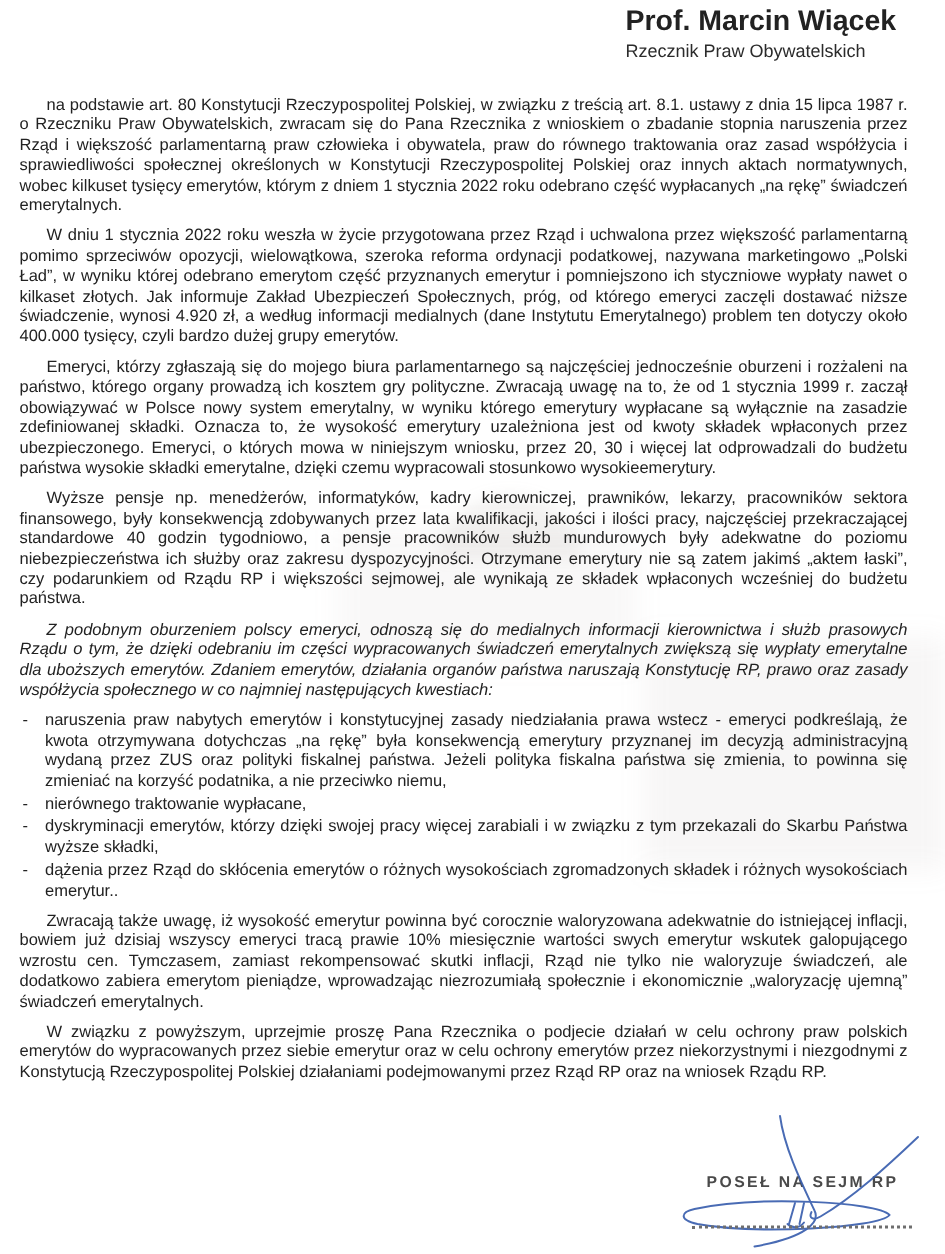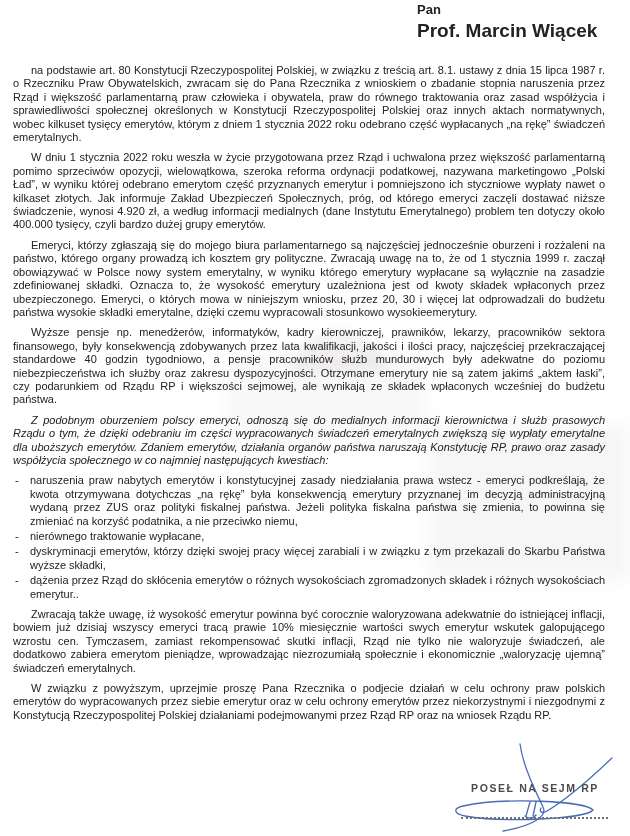--- a/index.html
+++ b/index.html
@@ -58,22 +58,22 @@
 </head>
 <body>
 
 <div class="page">
 
   <div class="wm wm-dome"></div>
   <div class="wm wm-mid"></div>
   <div class="wm wm-right"></div>
 
   <div class="recipient">
-    <div class="r-sal">Pan</div>
     <div class="r-name">Prof. Marcin Wiącek</div>
+    <div class="r-title">Rzecznik Praw Obywatelskich</div>
   </div>
 
   <div class="body-text">
     <p>na podstawie art. 80 Konstytucji Rzeczypospolitej Polskiej, w związku z treścią art. 8.1. ustawy z dnia 15 lipca 1987 r. o Rzeczniku Praw Obywatelskich, zwracam się do Pana Rzecznika z wnioskiem o zbadanie stopnia naruszenia przez Rząd i większość parlamentarną praw człowieka i obywatela, praw do równego traktowania oraz zasad współżycia i sprawiedliwości społecznej określonych w Konstytucji Rzeczypospolitej Polskiej oraz innych aktach normatywnych, wobec kilkuset tysięcy emerytów, którym z dniem 1 stycznia 2022 roku odebrano część wypłacanych „na rękę” świadczeń emerytalnych.</p>
     <p>W dniu 1 stycznia 2022 roku weszła w życie przygotowana przez Rząd i uchwalona przez większość parlamentarną pomimo sprzeciwów opozycji, wielowątkowa, szeroka reforma ordynacji podatkowej, nazywana marketingowo „Polski Ład”, w wyniku której odebrano emerytom część przyznanych emerytur i pomniejszono ich styczniowe wypłaty nawet o kilkaset złotych. Jak informuje Zakład Ubezpieczeń Społecznych, próg, od którego emeryci zaczęli dostawać niższe świadczenie, wynosi 4.920 zł, a według informacji medialnych (dane Instytutu Emerytalnego) problem ten dotyczy około 400.000 tysięcy, czyli bardzo dużej grupy emerytów.</p>
     <p>Emeryci, którzy zgłaszają się do mojego biura parlamentarnego są najczęściej jednocześnie oburzeni i rozżaleni na państwo, którego organy prowadzą ich kosztem gry polityczne. Zwracają uwagę na to, że od 1 stycznia 1999 r. zaczął obowiązywać w Polsce nowy system emerytalny, w wyniku którego emerytury wypłacane są wyłącznie na zasadzie zdefiniowanej składki. Oznacza to, że wysokość emerytury uzależniona jest od kwoty składek wpłaconych przez ubezpieczonego. Emeryci, o których mowa w niniejszym wniosku, przez 20, 30 i więcej lat odprowadzali do budżetu państwa wysokie składki emerytalne, dzięki czemu wypracowali stosunkowo wysokieemerytury.</p>
     <p>Wyższe pensje np. menedżerów, informatyków, kadry kierowniczej, prawników, lekarzy, pracowników sektora finansowego, były konsekwencją zdobywanych przez lata kwalifikacji, jakości i ilości pracy, najczęściej przekraczającej standardowe 40 godzin tygodniowo, a pensje pracowników służb mundurowych były adekwatne do poziomu niebezpieczeństwa ich służby oraz zakresu dyspozycyjności. Otrzymane emerytury nie są zatem jakimś „aktem łaski”, czy podarunkiem od Rządu RP i większości sejmowej, ale wynikają ze składek wpłaconych wcześniej do budżetu państwa.</p>
     <p class="bold-italic">Z podobnym oburzeniem polscy emeryci, odnoszą się do medialnych informacji kierownictwa i służb prasowych Rządu o tym, że dzięki odebraniu im części wypracowanych świadczeń emerytalnych zwiększą się wypłaty emerytalne dla uboższych emerytów. Zdaniem emerytów, działania organów państwa naruszają Konstytucję RP, prawo oraz zasady współżycia społecznego w co najmniej następujących kwestiach:</p>
     <ul class="claims">
       <li>

